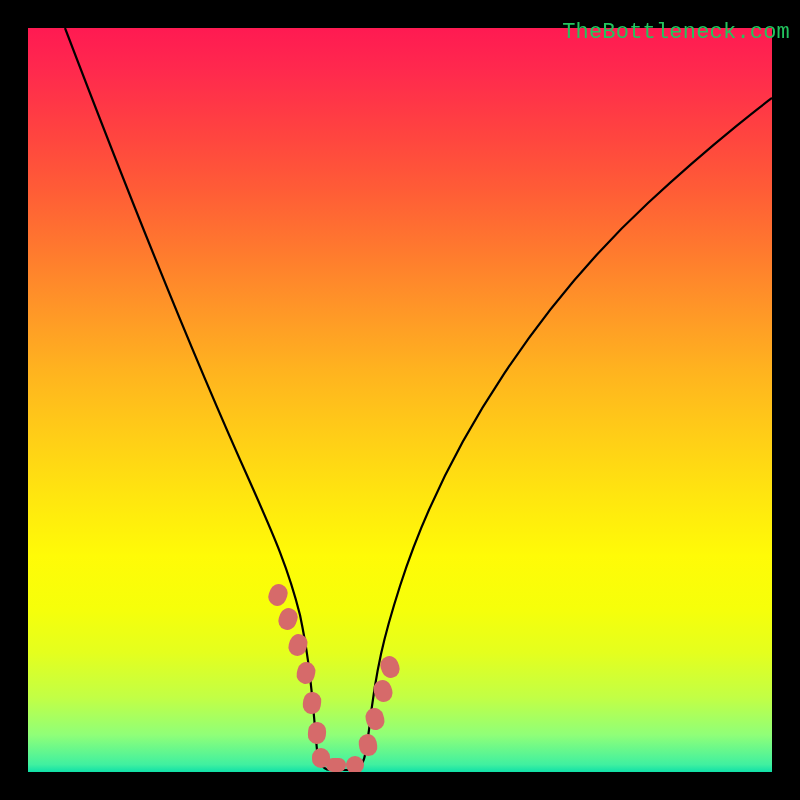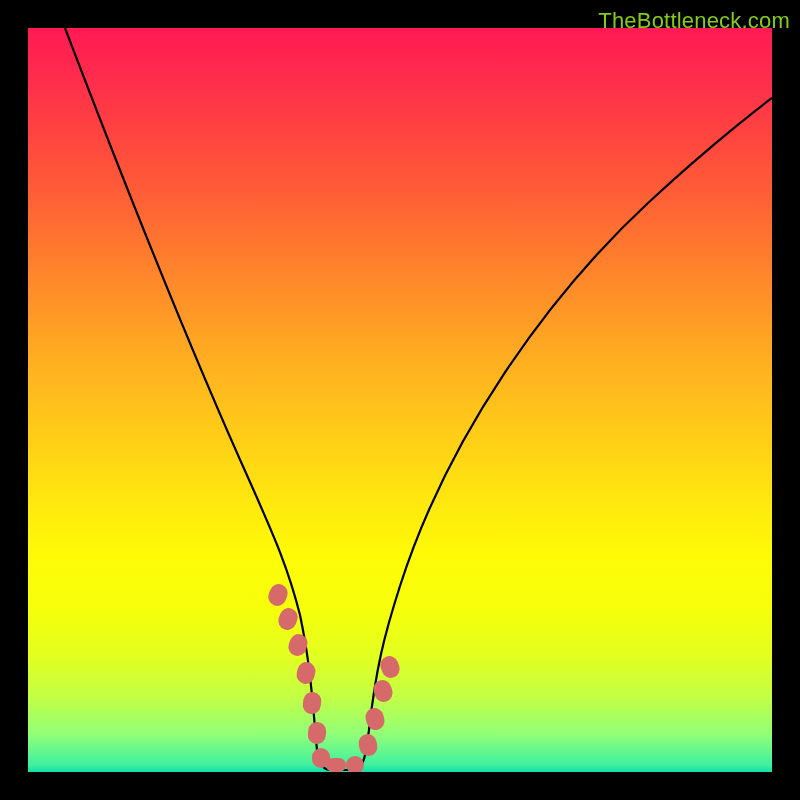--- a/index.html
+++ b/index.html
@@ -47,25 +47,25 @@
       #40f0a0 99%,
       #10e0a8 100%
     );
   }
   svg.curve {
     position: absolute;
     inset: 0;
   }
   .watermark {
     position: absolute;
-    top: 8px;
+    top: 20px;
     right: 10px;
-    font-family: Liberation Sans, sans-serif;
+    font-family: Liberation Mono, monospace;
     font-size: 22px;
-    color: #84cc16;
+    color: #22c55e;
     letter-spacing: 0.2px;
   }
 </style>
 </head>
 <body>
 
 <div class="frame">
   <div class="plot">
     <div class="gradient"></div>
     <svg class="curve" viewBox="0 0 744 744" preserveAspectRatio="none">

